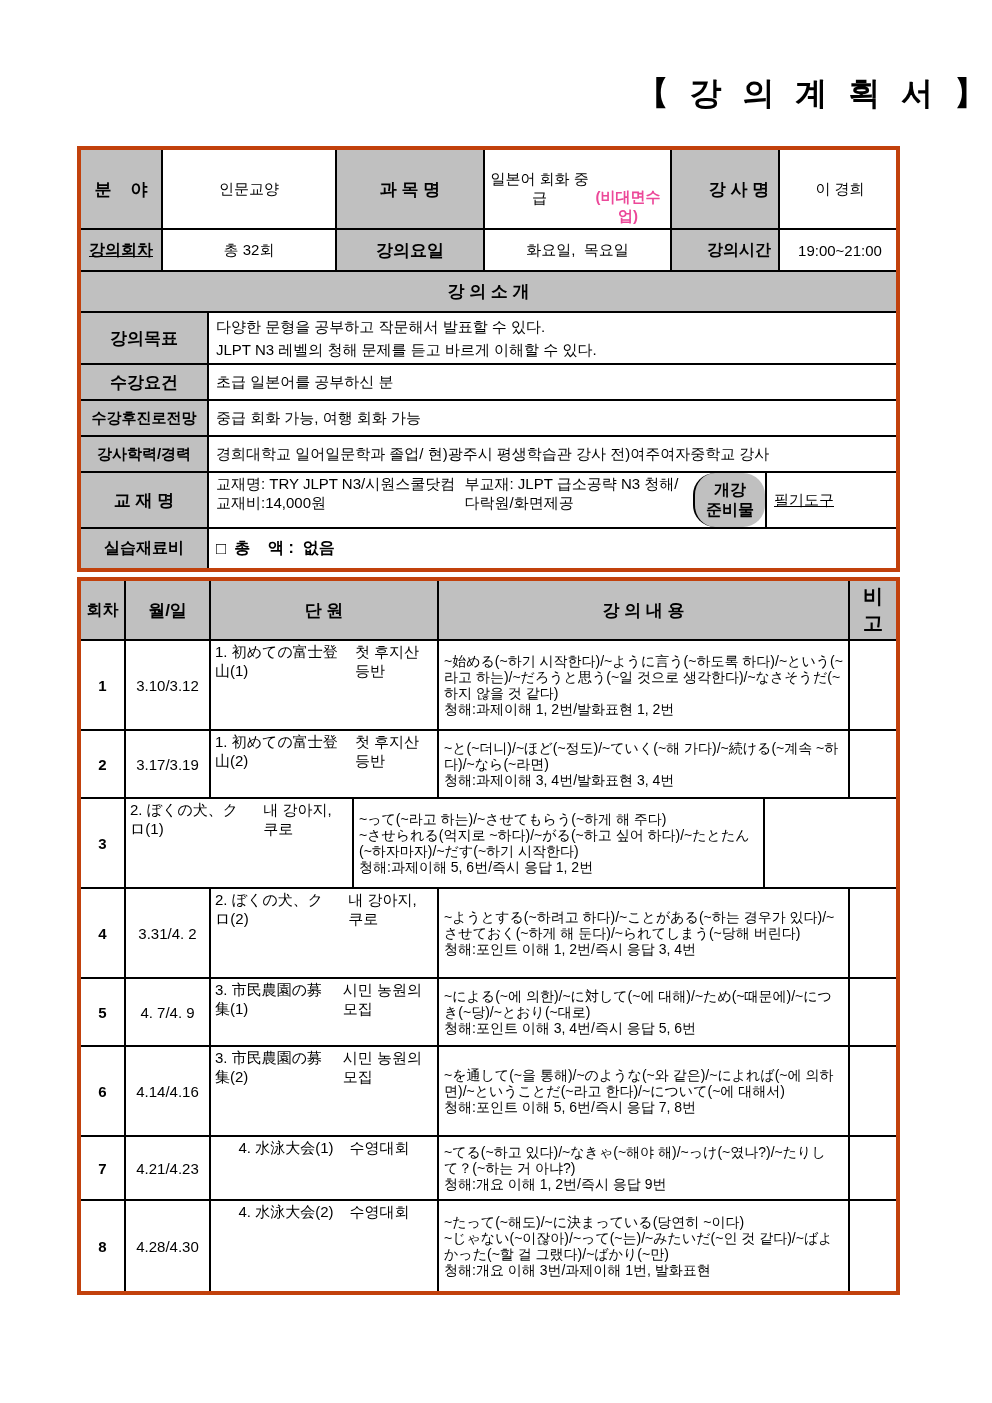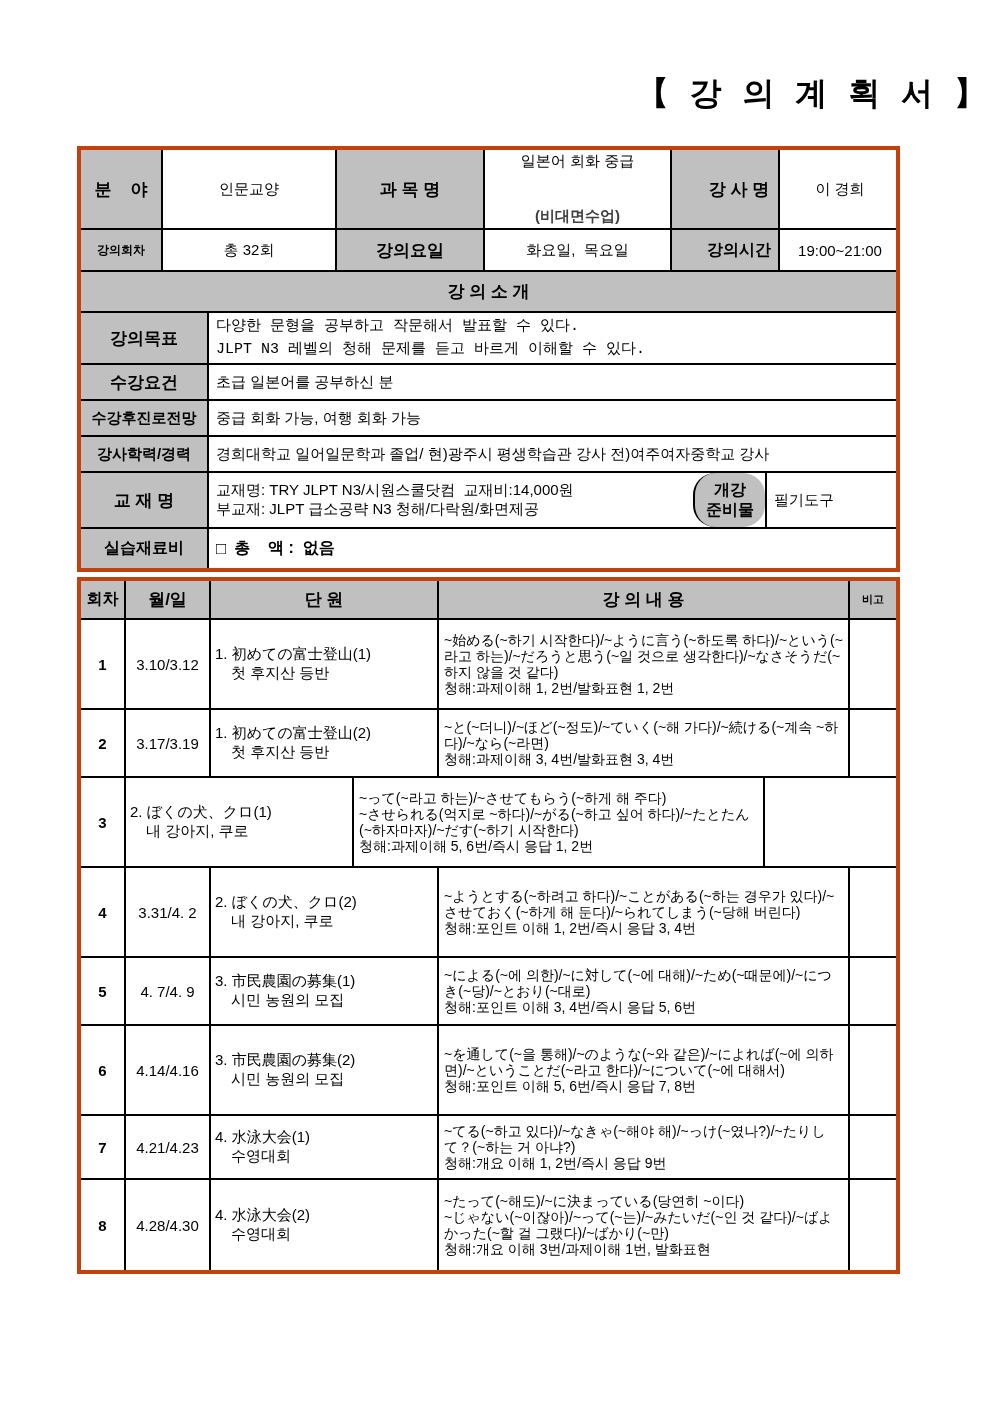--- a/index.html
+++ b/index.html
@@ -42,64 +42,64 @@
   .c-l1 { flex:0 0 80px; }
   .c-v1 { flex:0 0 174px; }
   .c-l2 { flex:0 0 148px; }
   .c-v2 { flex:0 0 187px; }
   .c-l3 { flex:0 0 108px;padding-left:32px; }
   .c-v3 { flex:0 0 122px; }
   .c-lab  { flex:0 0 126px; }
   .c-val  { flex:1; }
   .c-book { flex:0 0 486px; }
   .c-prep { flex:0 0 72px; font-size:16px; line-height:20px;border-radius:22px; }
-  .c-pval { flex:0 0 135px; }
+  .c-pval { flex:0 0 135px;text-decoration:underline; }
   
   .s-no   { flex:0 0 43px; }
   .s-date { flex:0 0 85px; }
   .s-unit { flex:0 0 228px; }
   .s-cont { flex:0 0 411px; }
   .s-note { flex:1; }
   .h-r1 { min-height:53px; }
   .h-r2 { min-height:42px; }
   .h-intro { min-height:41px; }
-  .h-goal { min-height:52px;font-family:Liberation Mono, monospace; }
+  .h-goal { min-height:52px; }
   .h-s  { min-height:36px; }
   .h-book { min-height:56px; }
   .h-mat { min-height:41px; }
   .h-shdr { min-height:37px; }
-  .unit-cell { flex-direction:column; align-items:flex-start; justify-content:center; }
+  .unit-cell { flex-direction:row; align-items:flex-start; justify-content:center; }
   .unit-sub { padding-left:16px; }
   .content-cell { font-size:14px; line-height:16px; padding:2px 5px; }
   .checkbox-glyph { font-size:17px; margin-right:8px; }
   .mat-text { font-size:16px; font-weight:bold; }
 </style>
 </head>
 <body>
 
 <div>
 
   <div class="doc-title">【 강 의 계 획 서 】</div>
 
   <div class="tbl">
 
     <div class="row h-r1">
       <div class="cell hdr c-l1">분    야</div>
       <div class="cell ctr c-v1">인문교양</div>
       <div class="cell hdr c-l2">과 목 명</div>
       <div class="cell ctr c-v2 unit-cell" style="align-items:center;">
         <span>일본어 회화 중급</span>
-        <span class="blue" id="online-badge" style="color: #404040; margin-top: 36px;">(비대면수업)</span>
+        <span class="blue" id="online-badge" style="color: #ec4899; margin-top: 36px;">(비대면수업)</span>
       </div>
       <div class="cell hdr c-l3">강 사 명</div>
       <div class="cell ctr c-v3">이 경희</div>
     </div>
 
     <div class="row h-r2">
-      <div class="cell hdr c-l1" style="font-size:12px;">강의회차</div>
+      <div class="cell hdr c-l1" style="font-size:16px;text-decoration:underline;">강의회차</div>
       <div class="cell ctr c-v1">총 32회</div>
       <div class="cell hdr c-l2">강의요일</div>
       <div class="cell ctr c-v2">화요일,  목요일</div>
       <div class="cell hdr c-l3" style="font-size:16px;">강의시간</div>
       <div class="cell ctr c-v3">19:00~21:00</div>
     </div>
 
     <div class="row h-intro">
       <div class="cell hdr c-val">강 의 소 개</div>
     </div>
@@ -146,21 +146,21 @@
 
   </div>
 
   <div class="tbl tbl2">
 
     <div class="row h-shdr">
       <div class="cell hdr s-no" style="font-size:16px;">회차</div>
       <div class="cell hdr s-date">월/일</div>
       <div class="cell hdr s-unit">단 원</div>
       <div class="cell hdr s-cont">강 의 내 용</div>
-      <div class="cell hdr s-note" style="font-size:11px;">비고</div>
+      <div class="cell hdr s-note" style="font-size:20px;">비고</div>
     </div>
 
     <div class="row" style="min-height:90px;">
       <div class="cell ctr s-no" style="font-weight:bold;">1</div>
       <div class="cell ctr s-date">3.10/3.12</div>
       <div class="cell s-unit unit-cell">
         <span>1. 初めての富士登山(1)</span>
         <span class="unit-sub">첫 후지산 등반</span>
       </div>
       <div class="cell lft s-cont multiline content-cell">~始める(~하기 시작한다)/~ように言う(~하도록 하다)/~という(~라고 하는)/~だろうと思う(~일 것으로 생각한다)/~なさそうだ(~하지 않을 것 같다)

